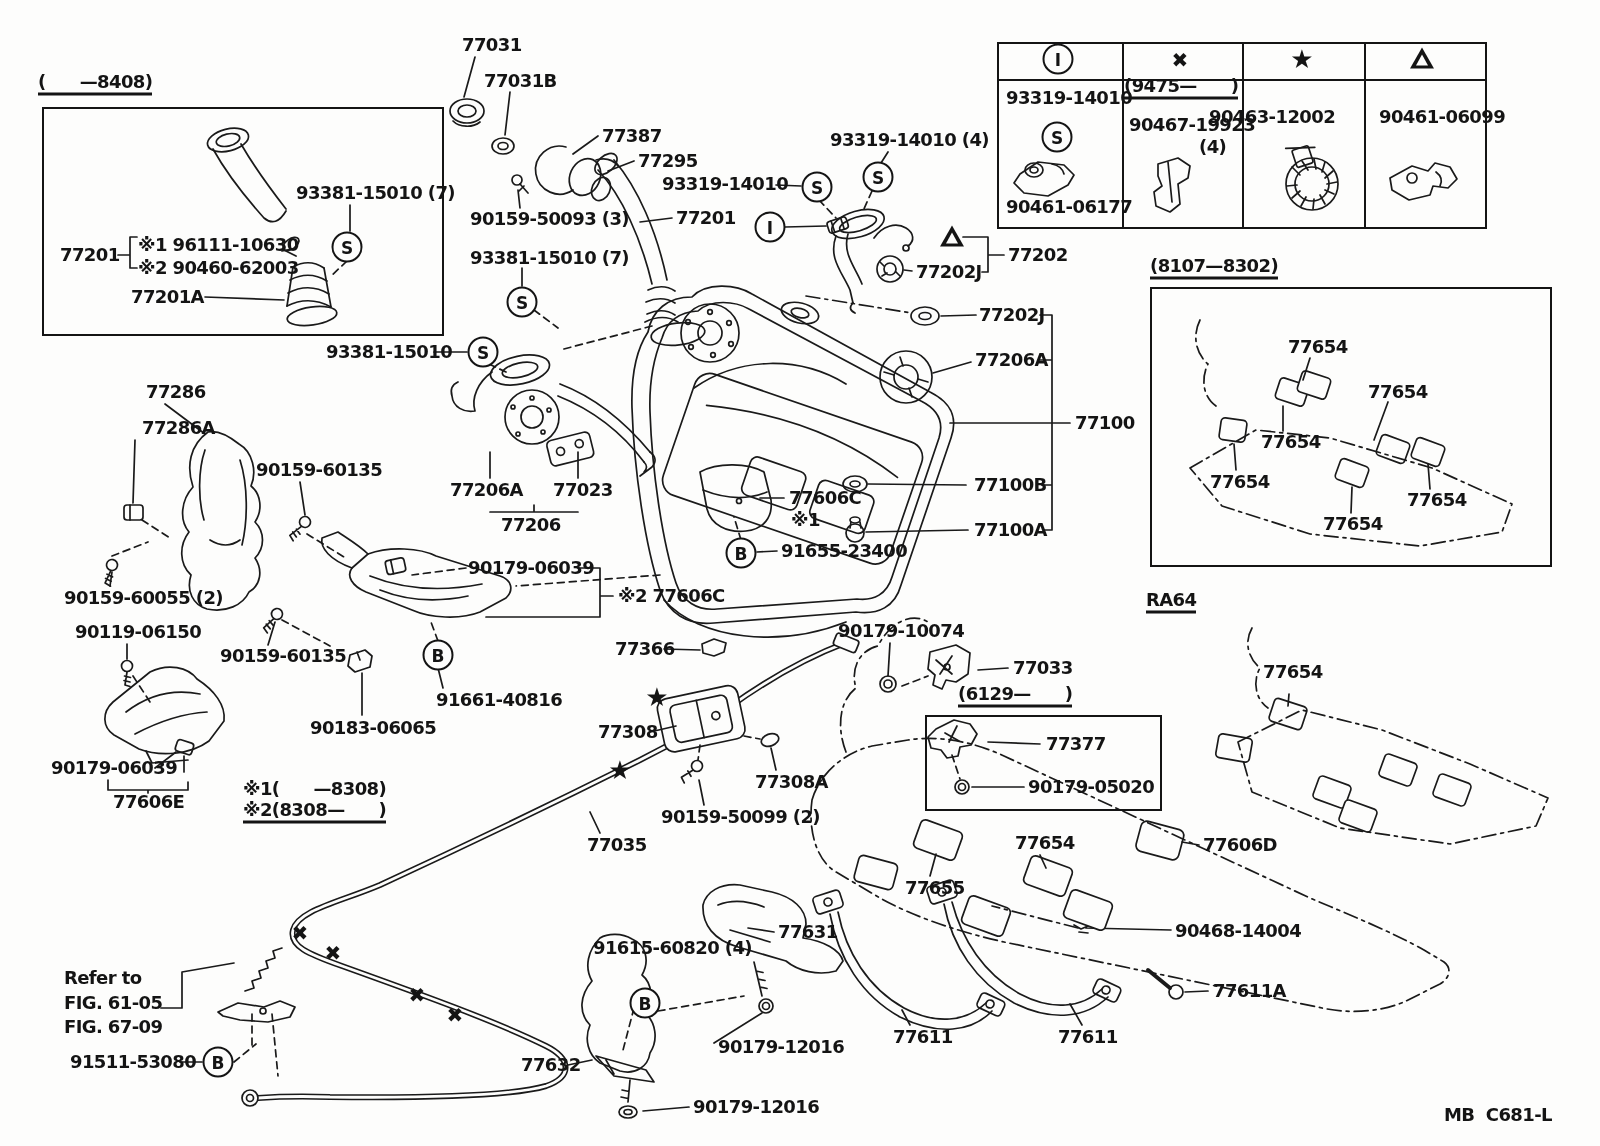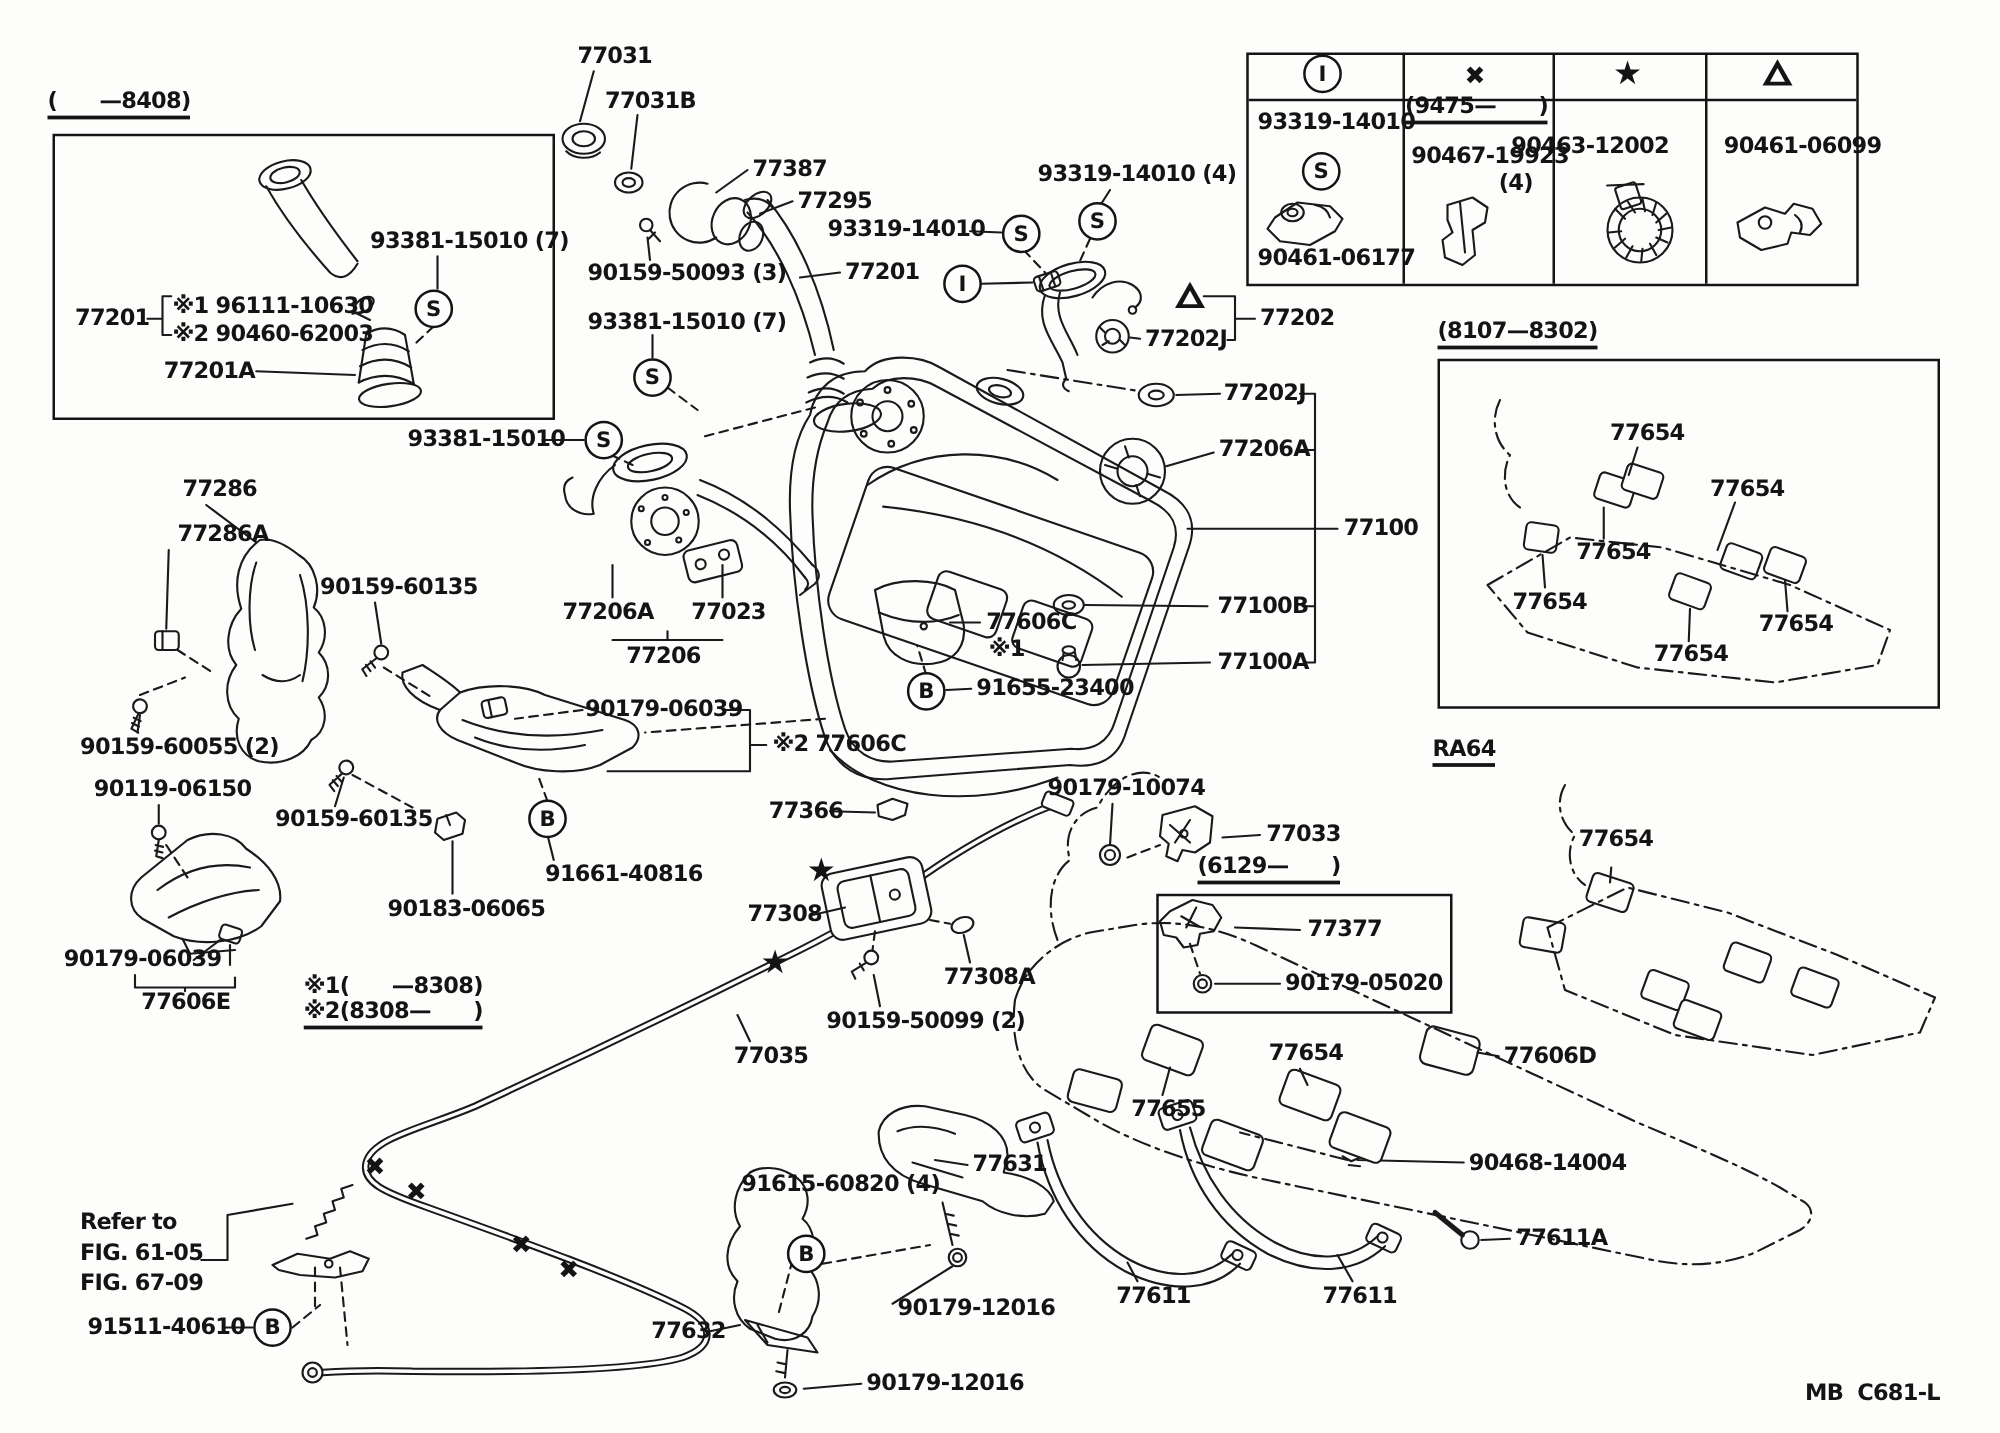--- a/index.html
+++ b/index.html
@@ -416,21 +416,21 @@
       <span class="lbl" style="left: 661px; top: 817px;">90159-50099 (2)</span>
       <span class="lbl" style="left: 587px; top: 845px;">77035</span>
       <span class="lbl" style="left: 1046px; top: 744px; text-align: right;">77377</span>
       <span class="lbl" style="left: 1028px; top: 787px;">90179-05020</span>
       <span class="lbl" style="left: 51px; top: 768px;">90179-06039</span>
       <span class="lbl" style="left: 113px; top: 802px;">77606E</span>
       <span class="lbl" style="left: 243px; top: 789px;">※1(      —8308)</span>
       <span class="lbl" style="left: 64px; top: 978px;">Refer to</span>
       <span class="lbl" style="left: 64px; top: 1003px;">FIG. 61-05</span>
       <span class="lbl" style="left: 64px; top: 1027px;">FIG. 67-09</span>
-      <span class="lbl" style="left: 70px; top: 1062px;">91511-40610</span>
+      <span class="lbl" style="left: 70px; top: 1062px;">91511-53080</span>
       <span class="lbl" style="left: 593px; top: 948px;">91615-60820 (4)</span>
       <span class="lbl" style="left: 778px; top: 932px;">77631</span>
       <span class="lbl" style="left: 521px; top: 1065px;">77632</span>
       <span class="lbl" style="left: 718px; top: 1047px;">90179-12016</span>
       <span class="lbl" style="left: 693px; top: 1107px;">90179-12016</span>
       <span class="lbl" style="left: 893px; top: 1037px;">77611</span>
       <span class="lbl" style="left: 1058px; top: 1037px;">77611</span>
       <span class="lbl" style="left: 905px; top: 888px;">77655</span>
       <span class="lbl" style="left: 1015px; top: 843px;">77654</span>
       <span class="lbl" style="left: 1203px; top: 845px;">77606D</span>

